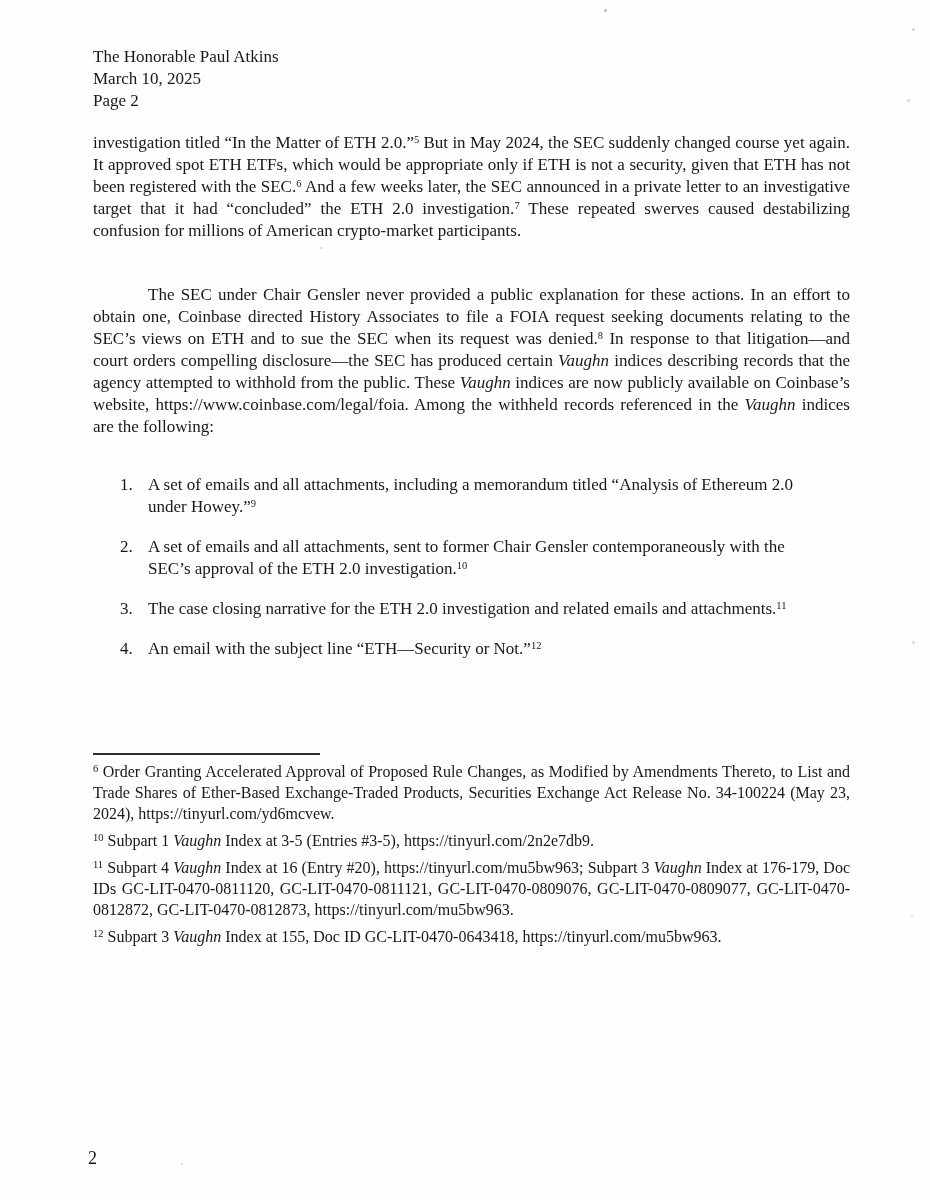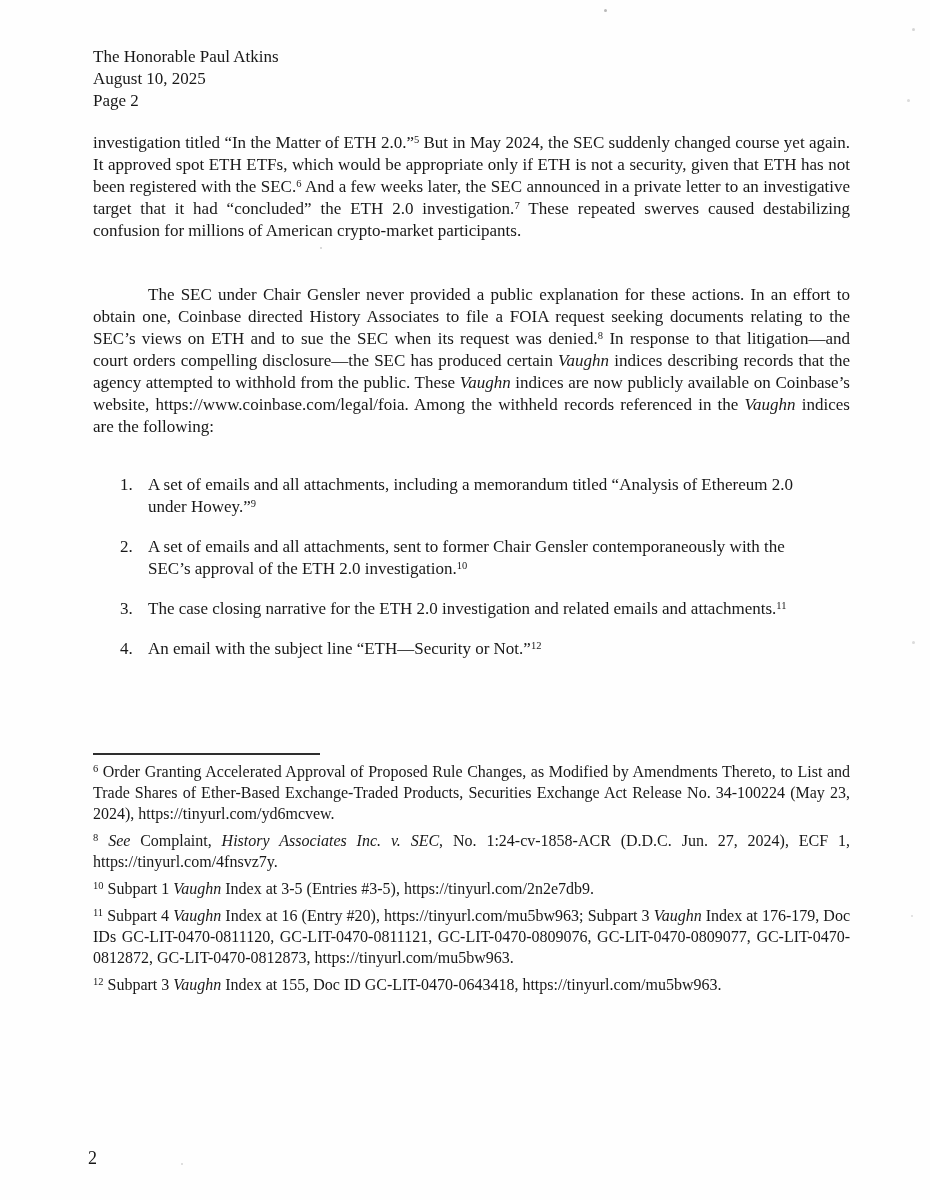--- a/index.html
+++ b/index.html
@@ -52,21 +52,21 @@
     height: 3px;
   }
 </style>
 </head>
 <body>
 
 <div class="page">
 
   <div class="abs header">
     <div>The Honorable Paul Atkins</div>
-    <div>August 10, 2025</div>
+    <div>March 10, 2025</div>
     <div>Page 2</div>
   </div>
 
   <p class="abs body-para para1"><span>investigation titled “In the Matter of ETH 2.0.”</span><span class="sup">5</span><span> But in May 2024, the SEC suddenly changed course yet again. It approved spot ETH ETFs, which would be appropriate only if ETH is not a security, given that ETH has not been registered with the SEC.</span><span class="sup">6</span><span> And a few weeks later, the SEC announced in a private letter to an investigative target that it had “concluded” the ETH 2.0 investigation.</span><span class="sup">7</span><span> These repeated swerves caused destabilizing confusion for millions of American crypto-market participants.</span></p>
 
   <p class="abs body-para para2"><span>The SEC under Chair Gensler never provided a public explanation for these actions. In an effort to obtain one, Coinbase directed History Associates to file a FOIA request seeking documents relating to the SEC’s views on ETH and to sue the SEC when its request was denied.</span><span class="sup">8</span><span> In response to that litigation—and court orders compelling disclosure—the SEC has produced certain </span><span class="it">Vaughn</span><span> indices describing records that the agency attempted to withhold from the public. These </span><span class="it">Vaughn</span><span> indices are now publicly available on Coinbase’s website, https://www.coinbase.com/legal/foia. Among the withheld records referenced in the </span><span class="it">Vaughn</span><span> indices are the following:</span></p>
 
   <div class="abs list">
     <div class="list-item">
       <span class="list-num">1.</span>
@@ -82,21 +82,20 @@
     </div>
     <div class="list-item">
       <span class="list-num">4.</span>
       <span class="list-text"><span>An email with the subject line “ETH—Security or Not.”</span><span class="sup">12</span></span>
     </div>
   </div>
 
   <div class="abs fnsection">
     <div class="fn-rule"></div>
     <p class="fn"><span class="sup">6</span><span> Order Granting Accelerated Approval of Proposed Rule Changes, as Modified by Amendments Thereto, to List and Trade Shares of Ether-Based Exchange-Traded Products, Securities Exchange Act Release No. 34-100224 (May 23, 2024), https://tinyurl.com/yd6mcvew.</span></p>
-    <p class="fn"><span class="sup">8</span><span> </span><span class="it">See</span><span> Complaint, </span><span class="it">History Associates Inc. v. SEC</span><span>, No. 1:24-cv-1858-ACR (D.D.C. Jun. 27, 2024), ECF 1, https://tinyurl.com/4fnsvz7y.</span></p>
     <p class="fn"><span class="sup">10</span><span> Subpart 1 </span><span class="it">Vaughn</span><span> Index at 3-5 (Entries #3-5), https://tinyurl.com/2n2e7db9.</span></p>
     <p class="fn"><span class="sup">11</span><span> Subpart 4 </span><span class="it">Vaughn</span><span> Index at 16 (Entry #20), https://tinyurl.com/mu5bw963; Subpart 3 </span><span class="it">Vaughn</span><span> Index at 176-179, Doc IDs GC-LIT-0470-0811120, GC-LIT-0470-0811121, GC-LIT-0470-0809076, GC-LIT-0470-0809077, GC-LIT-0470-0812872, GC-LIT-0470-0812873, https://tinyurl.com/mu5bw963.</span></p>
     <p class="fn"><span class="sup">12</span><span> Subpart 3 </span><span class="it">Vaughn</span><span> Index at 155, Doc ID GC-LIT-0470-0643418, https://tinyurl.com/mu5bw963.</span></p>
   </div>
 
   <div class="abs pageno">2</div>
 
   <span class="speckle" style="left:604px; top:9px;"></span>
   <span class="speckle" style="left:912px; top:28px; opacity:.6;"></span>
   <span class="speckle" style="left:907px; top:99px; opacity:.5;"></span>

